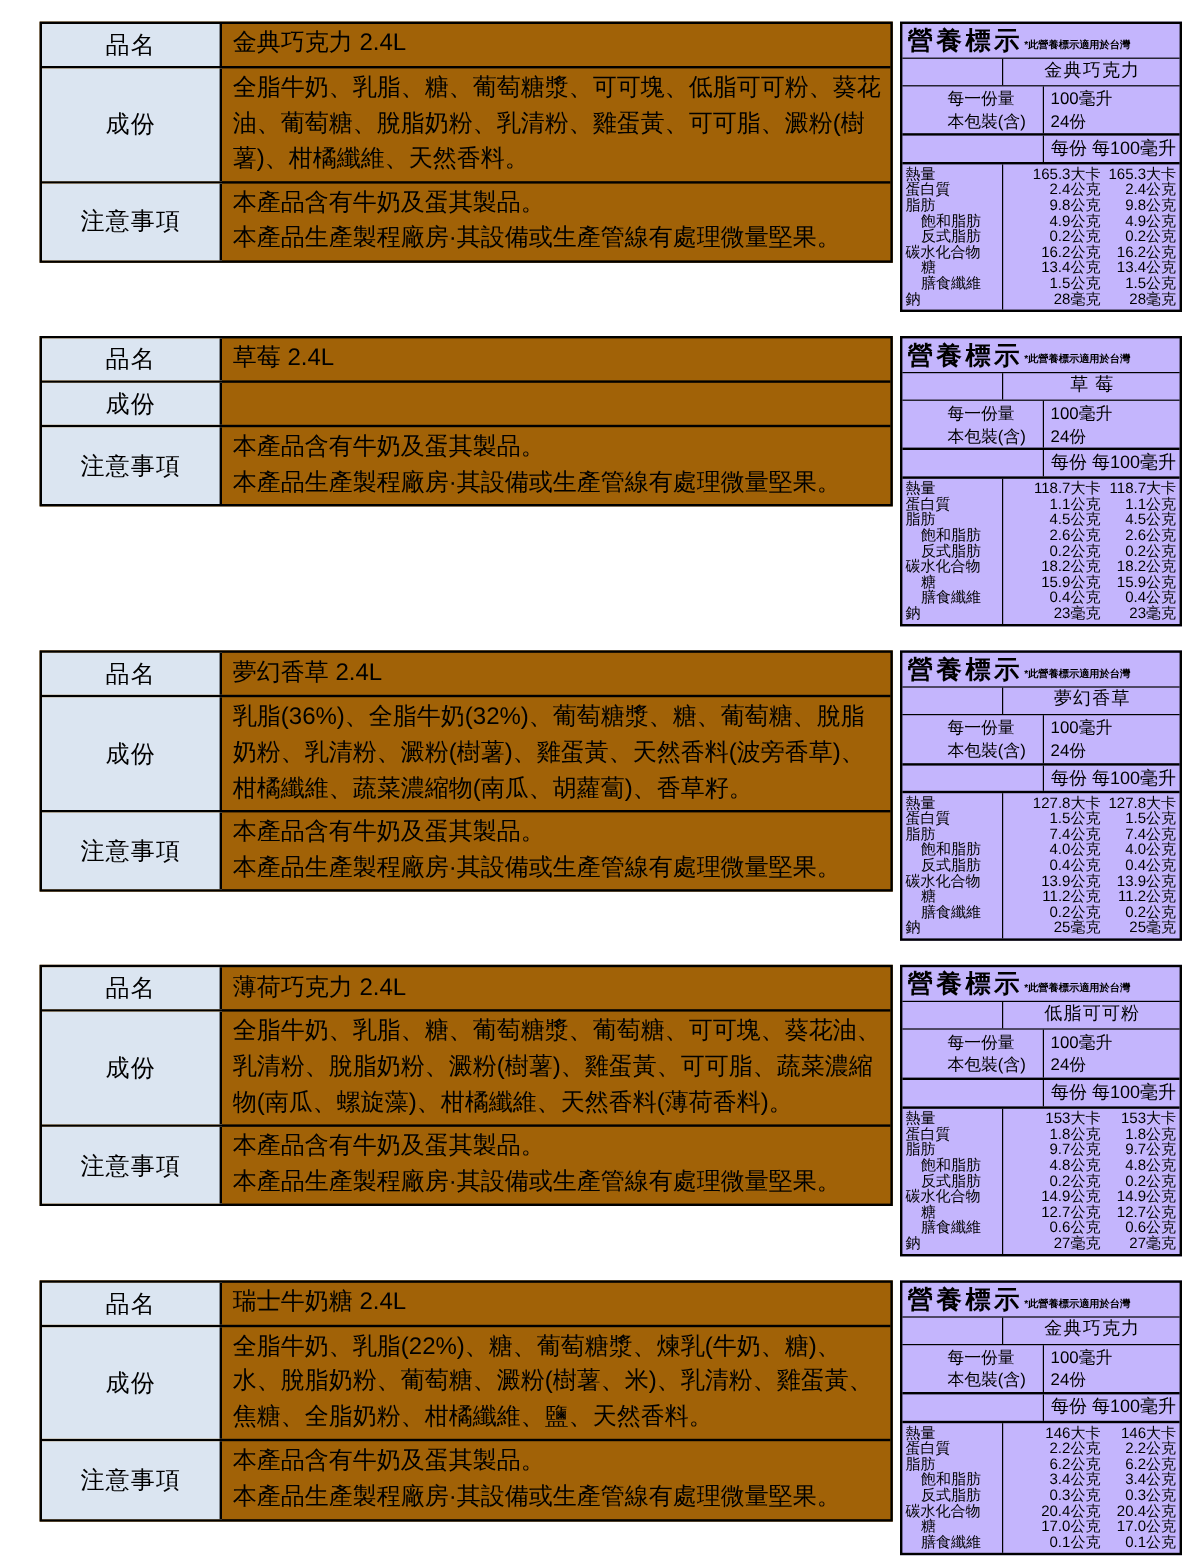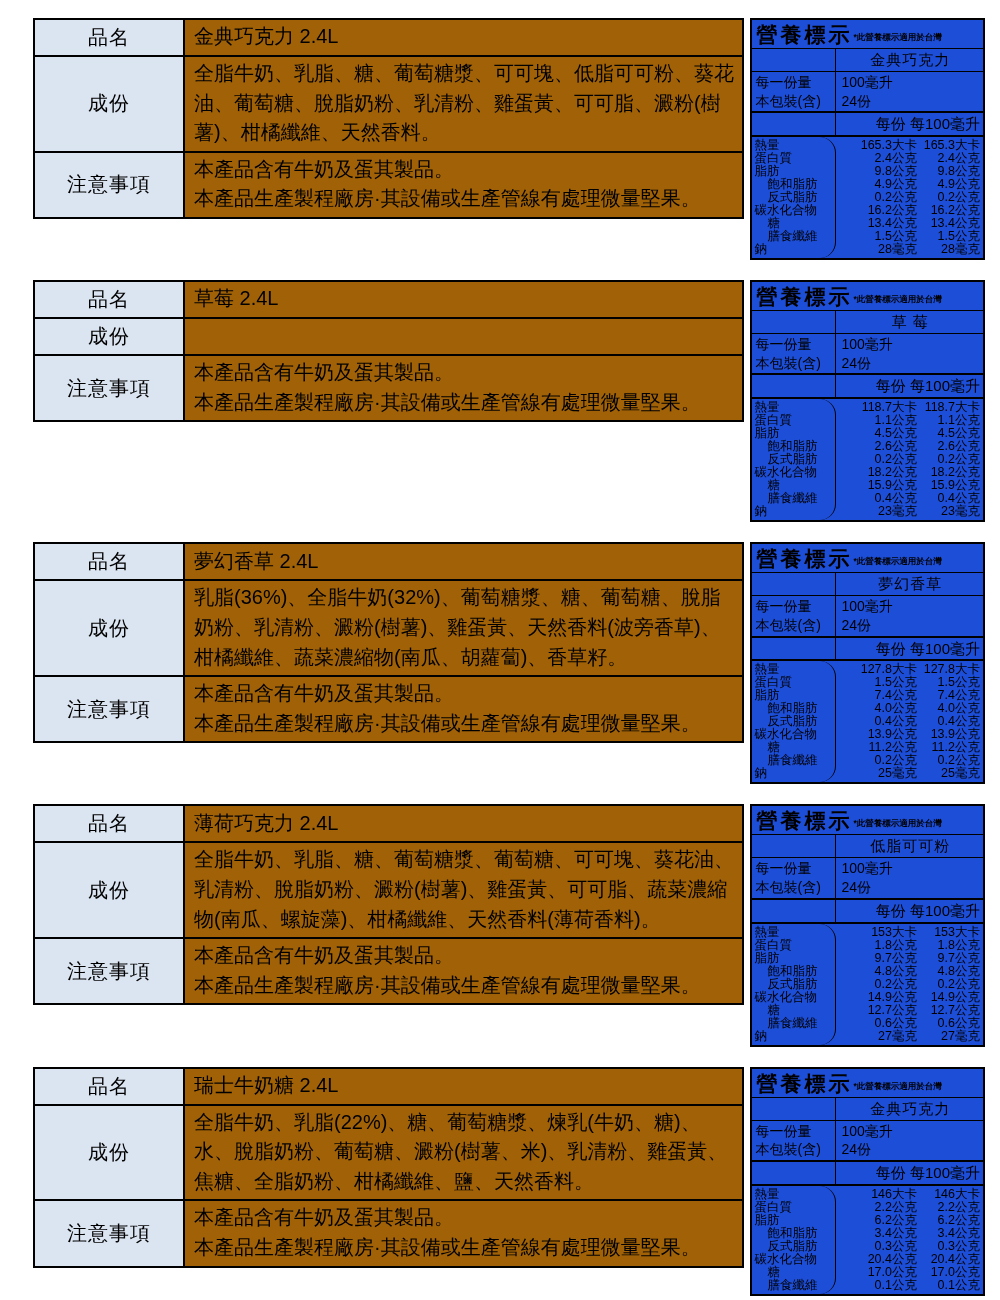--- a/index.html
+++ b/index.html
@@ -28,32 +28,32 @@
     display:flex;align-items:center;justify-content:center;
     font-size:20px;letter-spacing:1px;padding:4px 0;
   }
   .cell-value{
     flex:1;font-size:20px;line-height:1.48;padding:2px 6px 3px 9px;
     display:flex;flex-direction:column;justify-content:center;
   }
   .row-name .cell-value{min-height:33px;justify-content:center;}
 
   
-  .nutri-table{width:236px;border:2px solid var(--border);background:#1d4ed8;}
+  .nutri-table{width:236px;border:2px solid var(--border);background:#c4b5fd;}
   .n-title-row{display:flex;align-items:flex-end;padding:4px 2px 3px 5px;border-bottom:1px solid var(--border);}
   .n-title{font-size:21px;font-weight:bold;letter-spacing:3px;white-space:nowrap;line-height:1;}
   .n-note{font-size:8.5px;font-weight:bold;white-space:nowrap;margin-left:1px;padding-bottom:1px;}
   .n-row2{display:flex;border-bottom:1px solid var(--border);}
-  .n-row3{display:flex;border-bottom:2px solid var(--border);}
+  .n-row3{display:flex;border-bottom:2px solid var(--border);padding-left:34px;}
   .n-left{width:84px;flex-shrink:0;border-right:1px solid var(--border);padding:1px 2px 1px 4px;font-size:14px;line-height:1.33;}
   .n-right{flex:1;padding:1px 4px 1px 6px;font-size:14px;line-height:1.33;}
-  .n-name{font-size:15px;text-align:center;letter-spacing:1px;min-height:22px;}
+  .n-name{font-size:15px;text-align:center;letter-spacing:1px;min-height:22px;font-family:Liberation Serif, serif;}
   .n-per{font-size:15px;text-align:right;padding-right:3px;min-height:21px;}
   .n-block{display:flex;}
-  .n-labcol{width:84px;flex-shrink:0;border-right:1px solid var(--border);padding:2px 0 2px 3px;border-radius:16px;}
+  .n-labcol{width:84px;flex-shrink:0;border-right:1px solid var(--border);padding:2px 0 2px 3px;}
   .n-valcol{flex:1;padding:2px 0;}
   .n-lab{font-size:12.5px;line-height:13px;white-space:nowrap;}
   .n-lab.ind{padding-left:13px;}
   .n-vrow{display:flex;justify-content:flex-end;}
   .n-v1,.n-v2{font-size:12.5px;line-height:13px;white-space:nowrap;text-align:right;}
   .n-v1{width:80px;}
   .n-v2{width:66px;padding-right:3px;}
 </style>
 </head>
 <body>

